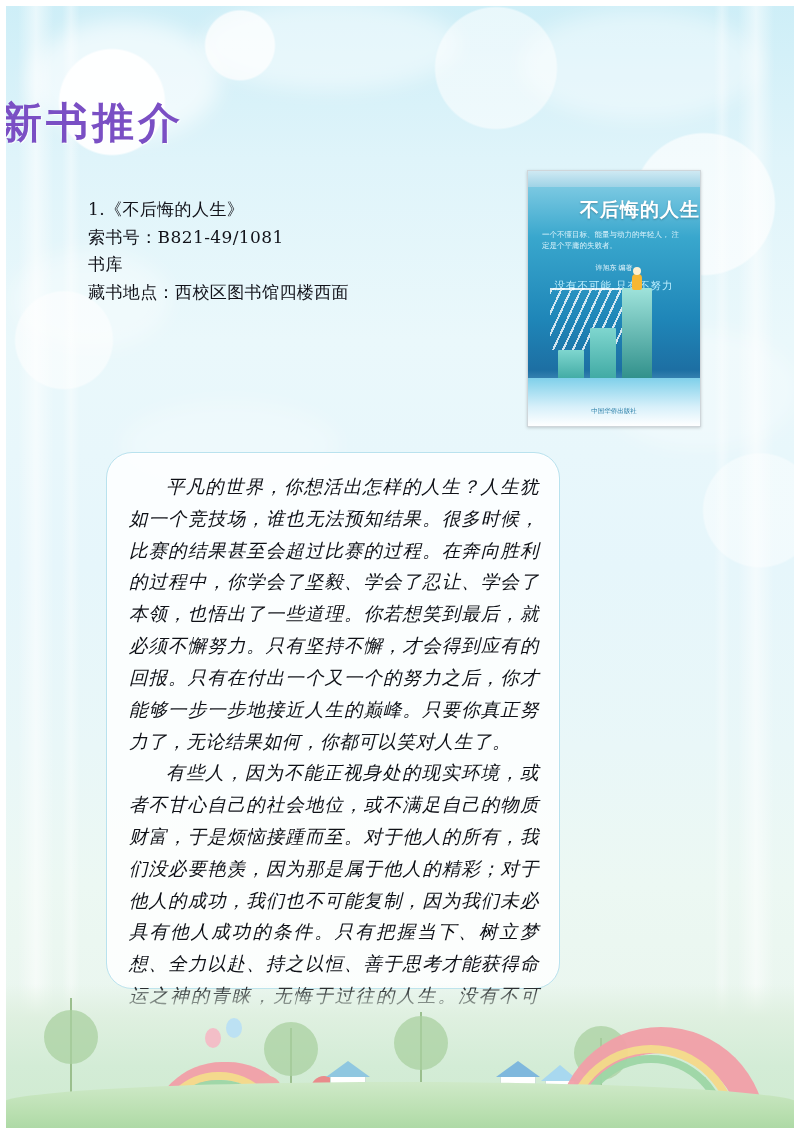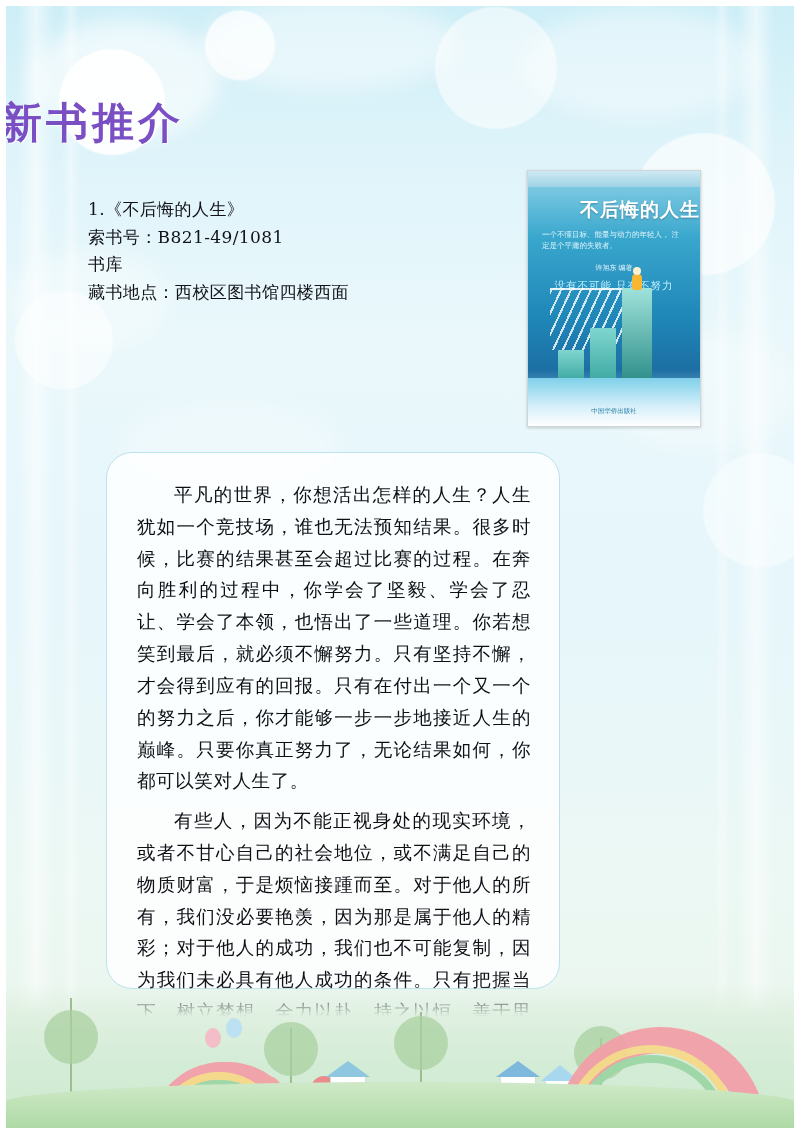--- a/index.html
+++ b/index.html
@@ -190,21 +190,21 @@
     left: 22px;
     right: 20px;
     top: 18px;
     font-family: "DejaVu Serif", serif;
     font-size: 18.5px;
     line-height: 1.72;
     color: #0e1016;
     text-align: justify;
     letter-spacing: 0.6px;
   }
-  .card-text p { margin: 8px; text-indent: 2em; }
+  .card-text p { margin: 0; text-indent: 2em; font-style: italic; }
 
   
   .band {
     position: absolute;
     left: 0; right: 0; bottom: 0;
     height: 150px;
     background: linear-gradient(180deg, rgba(224,243,226,0) 0%, #dff0e0 22%, #d3ecd6 55%, #cfeacf 100%);
     overflow: hidden;
   }
   .grass {

